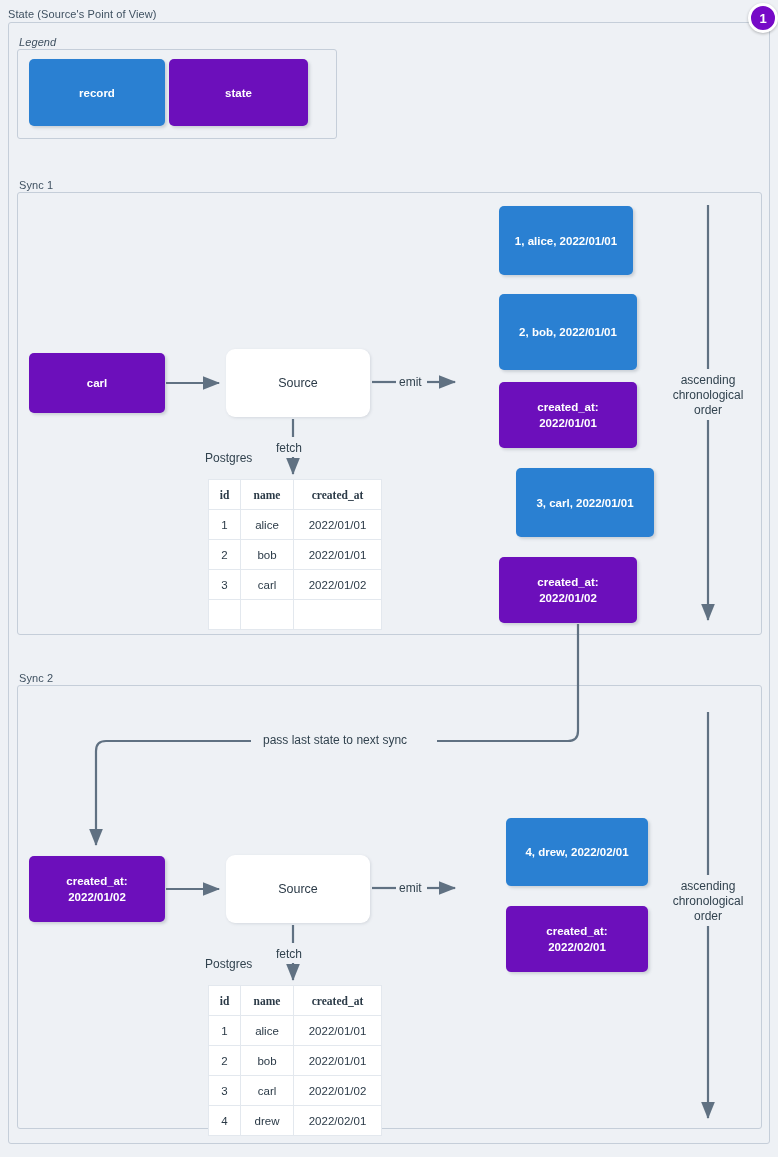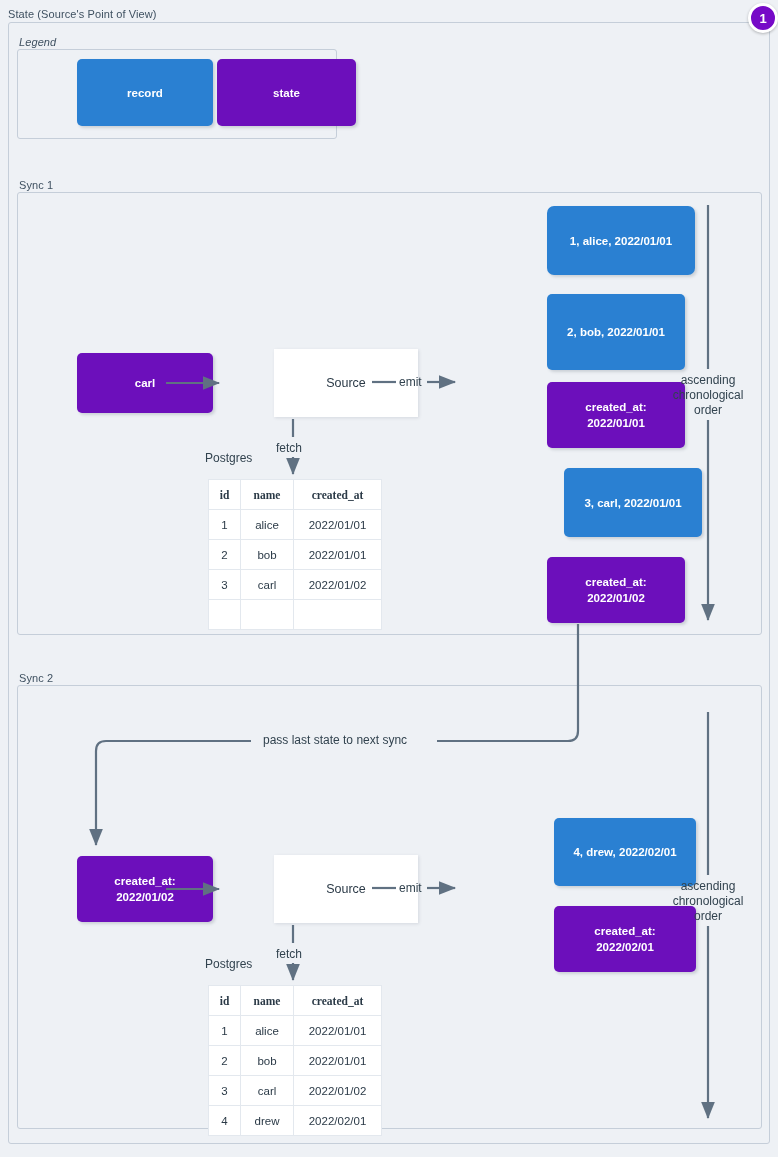--- a/index.html
+++ b/index.html
@@ -43,30 +43,29 @@
     align-items: center;
     justify-content: center;
     text-align: center;
     font-size: 11.5px;
     font-weight: bold;
     line-height: 16px;
     color: #ffffff;
     box-shadow: 2px 2px 3px rgba(80,95,110,.22);
     padding: 10px 6px;
     white-space: pre-line;
-    margin-left: 48px;
   }
   .node.record { background: #2a80d2; }
   .node.state  { background: #6c0fbb; }
   .node.plain {
     background: #ffffff;
     color: #2b3a47;
     font-weight: normal;
     font-size: 12.5px;
-    border-radius: 0;
+    border-radius: 9px;
     box-shadow: 1px 1px 3px rgba(80,95,110,.16);
   }
   
   .label {
     position: absolute;
     font-size: 12px;
     line-height: 15px;
     color: #32434f;
     white-space: nowrap;
   }
@@ -172,21 +171,21 @@
         <td>2022/01/02</td>
       </tr>
       <tr>
         <td></td>
         <td></td>
         <td></td>
       </tr>
     </tbody>
   </table>
 
-  <div class="node record" style="left:499px; top:206px; width:148px; height:69px;border-radius:7px;">1, alice, 2022/01/01</div>
+  <div class="node record" style="left:499px; top:206px; width:134px; height:69px;">1, alice, 2022/01/01</div>
   <div class="node record" style="left:499px; top:294px; width:138px; height:76px;">2, bob, 2022/01/01</div>
   <div class="node state" style="left:499px; top:382px; width:138px; height:66px;">created_at:
 2022/01/01</div>
   <div class="node record" style="left:516px; top:468px; width:138px; height:69px;">3, carl, 2022/01/01</div>
   <div class="node state" style="left:499px; top:557px; width:138px; height:66px;">created_at:
 2022/01/02</div>
 
   <div class="label multi" style="left:663px; top:373px; width:90px;">ascending
 chronological
 order</div>

